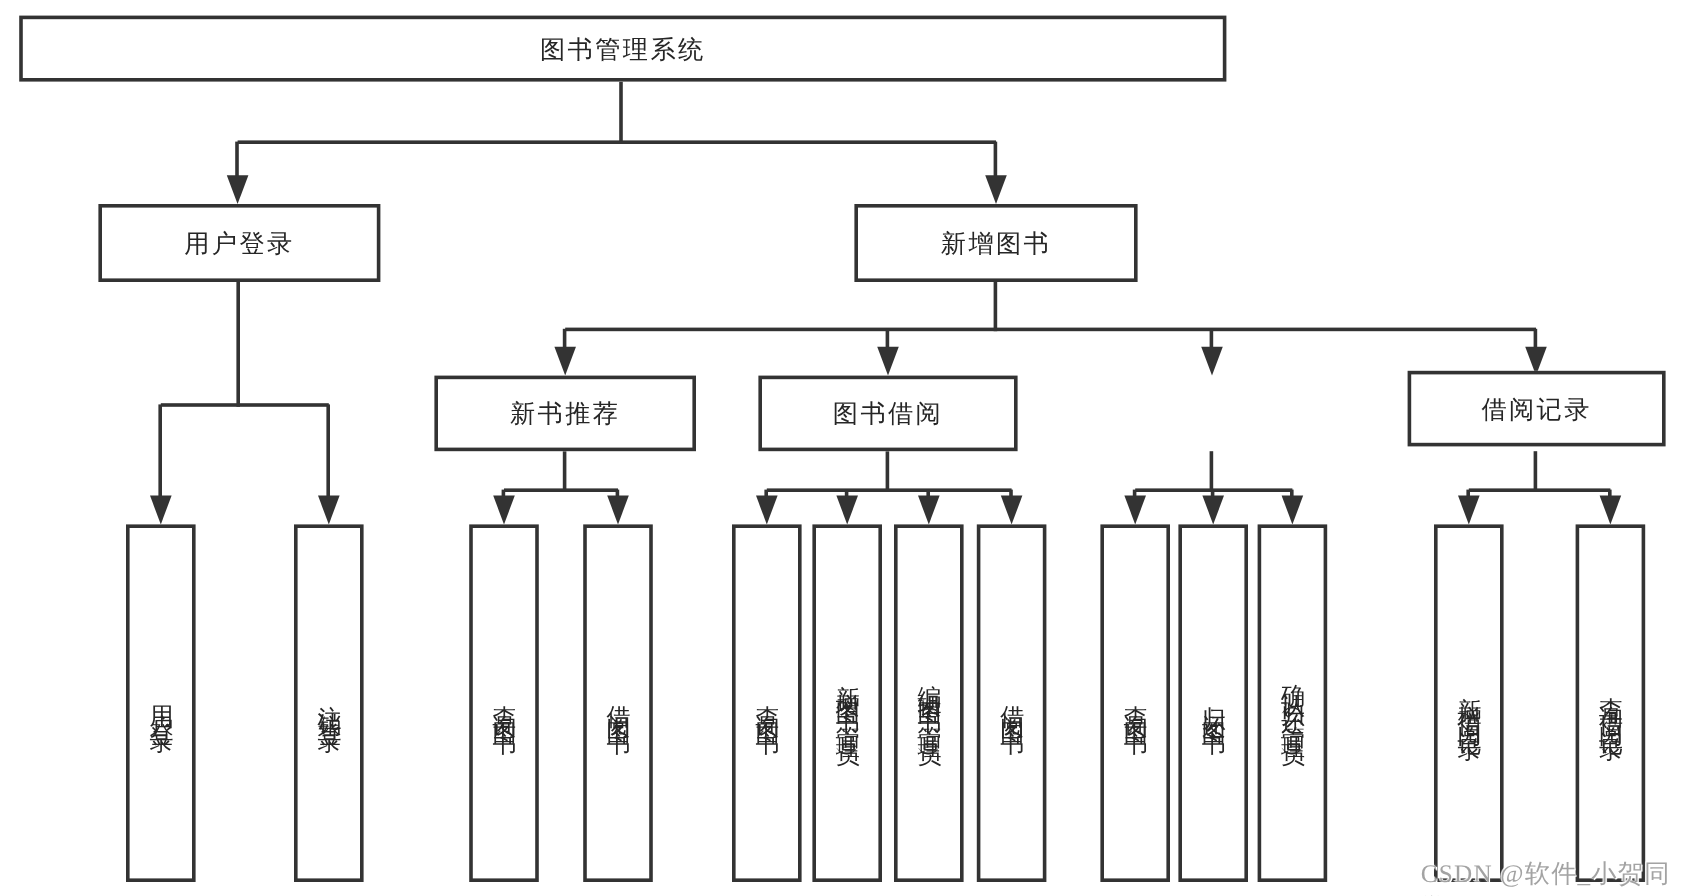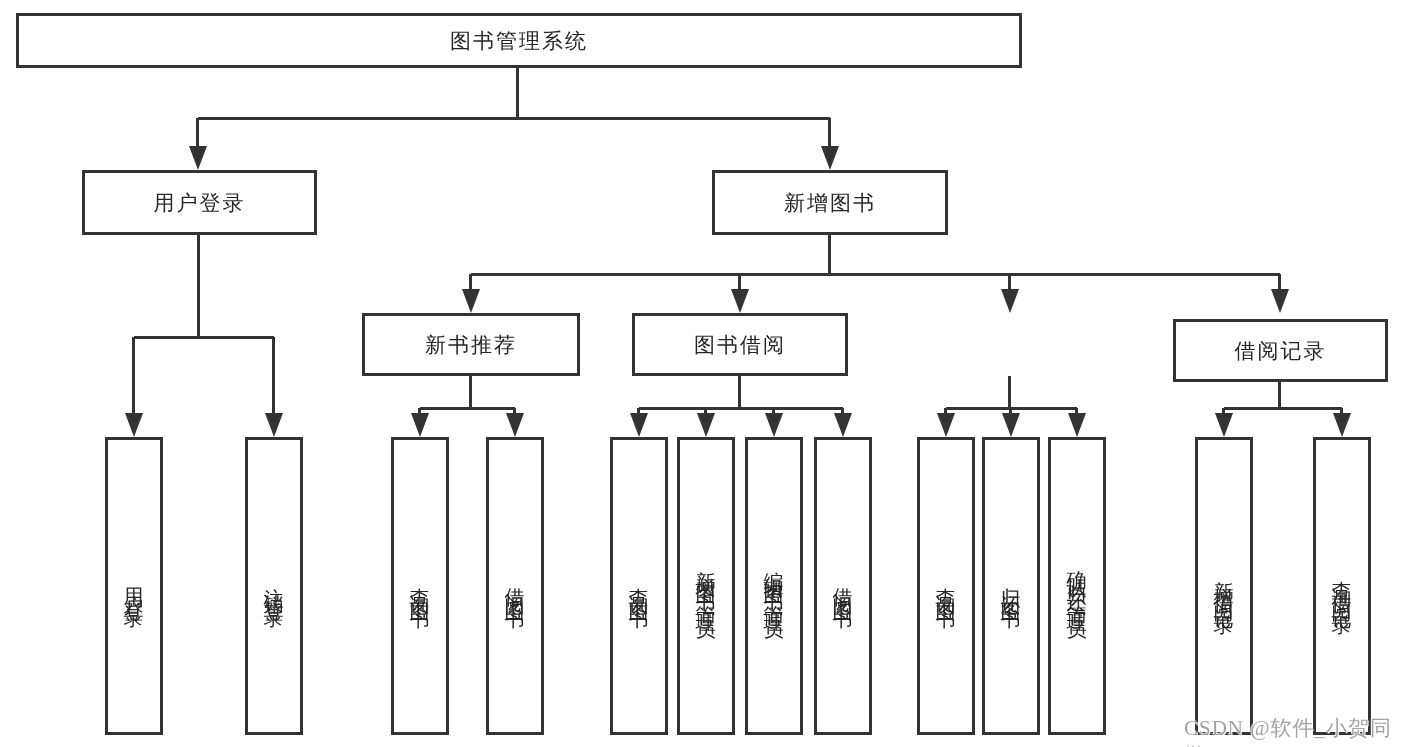--- a/index.html
+++ b/index.html
@@ -105,21 +105,21 @@
   <div class="box" style="left:712px;top:170px;width:236px;height:65px">
     <span>新增图书</span>
   </div>
 
   <div class="box" style="left:362px;top:313px;width:218px;height:63px">
     <span>新书推荐</span>
   </div>
   <div class="box" style="left:632px;top:313px;width:216px;height:63px">
     <span>图书借阅</span>
   </div>
-  <div class="box" style="left:1173px;top:319px;width:215px;height:63px">
+  <div class="box" style="left:1173px;top:309px;width:215px;height:63px">
     <span>借阅记录</span>
   </div>
 
   <div class="box leaf" style="left:105px">
     <span class="vtext">用户登录</span>
   </div>
   <div class="box leaf" style="left:245px">
     <span class="vtext">注销登录</span>
   </div>
   <div class="box leaf" style="left:391px">

